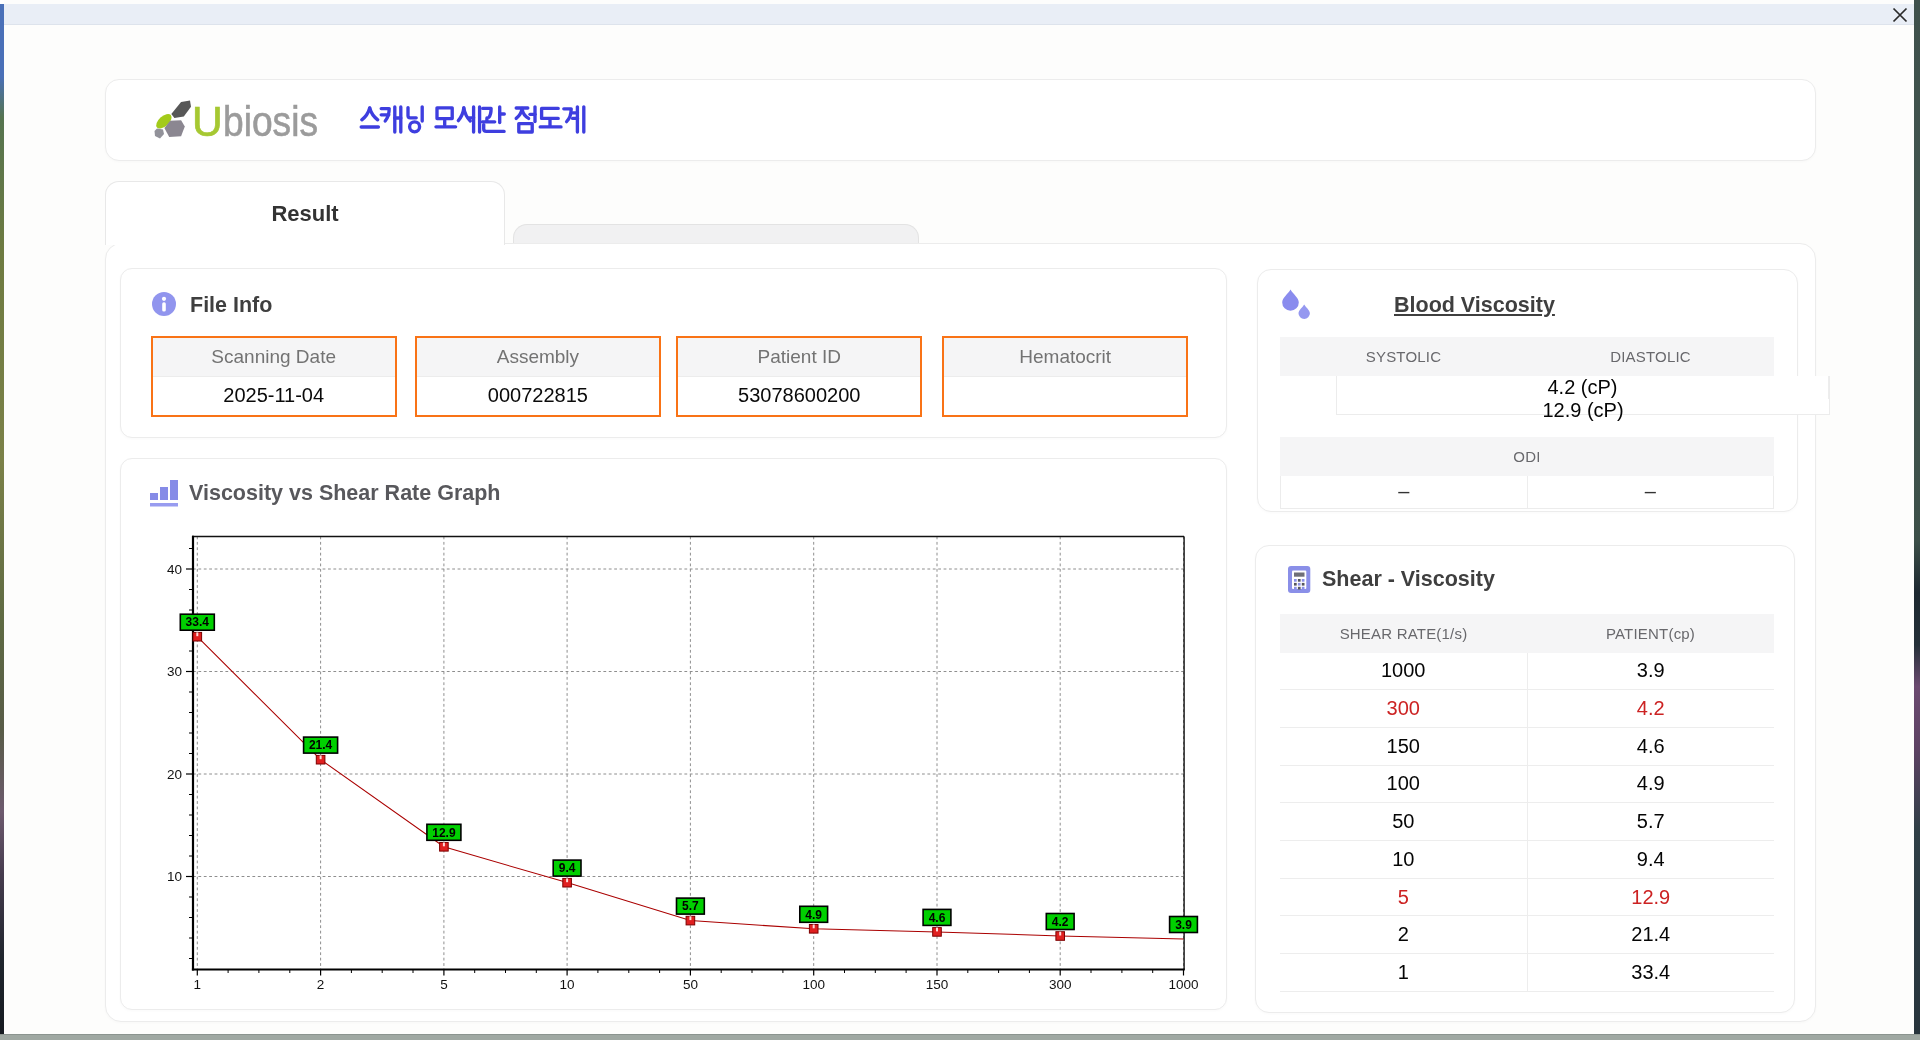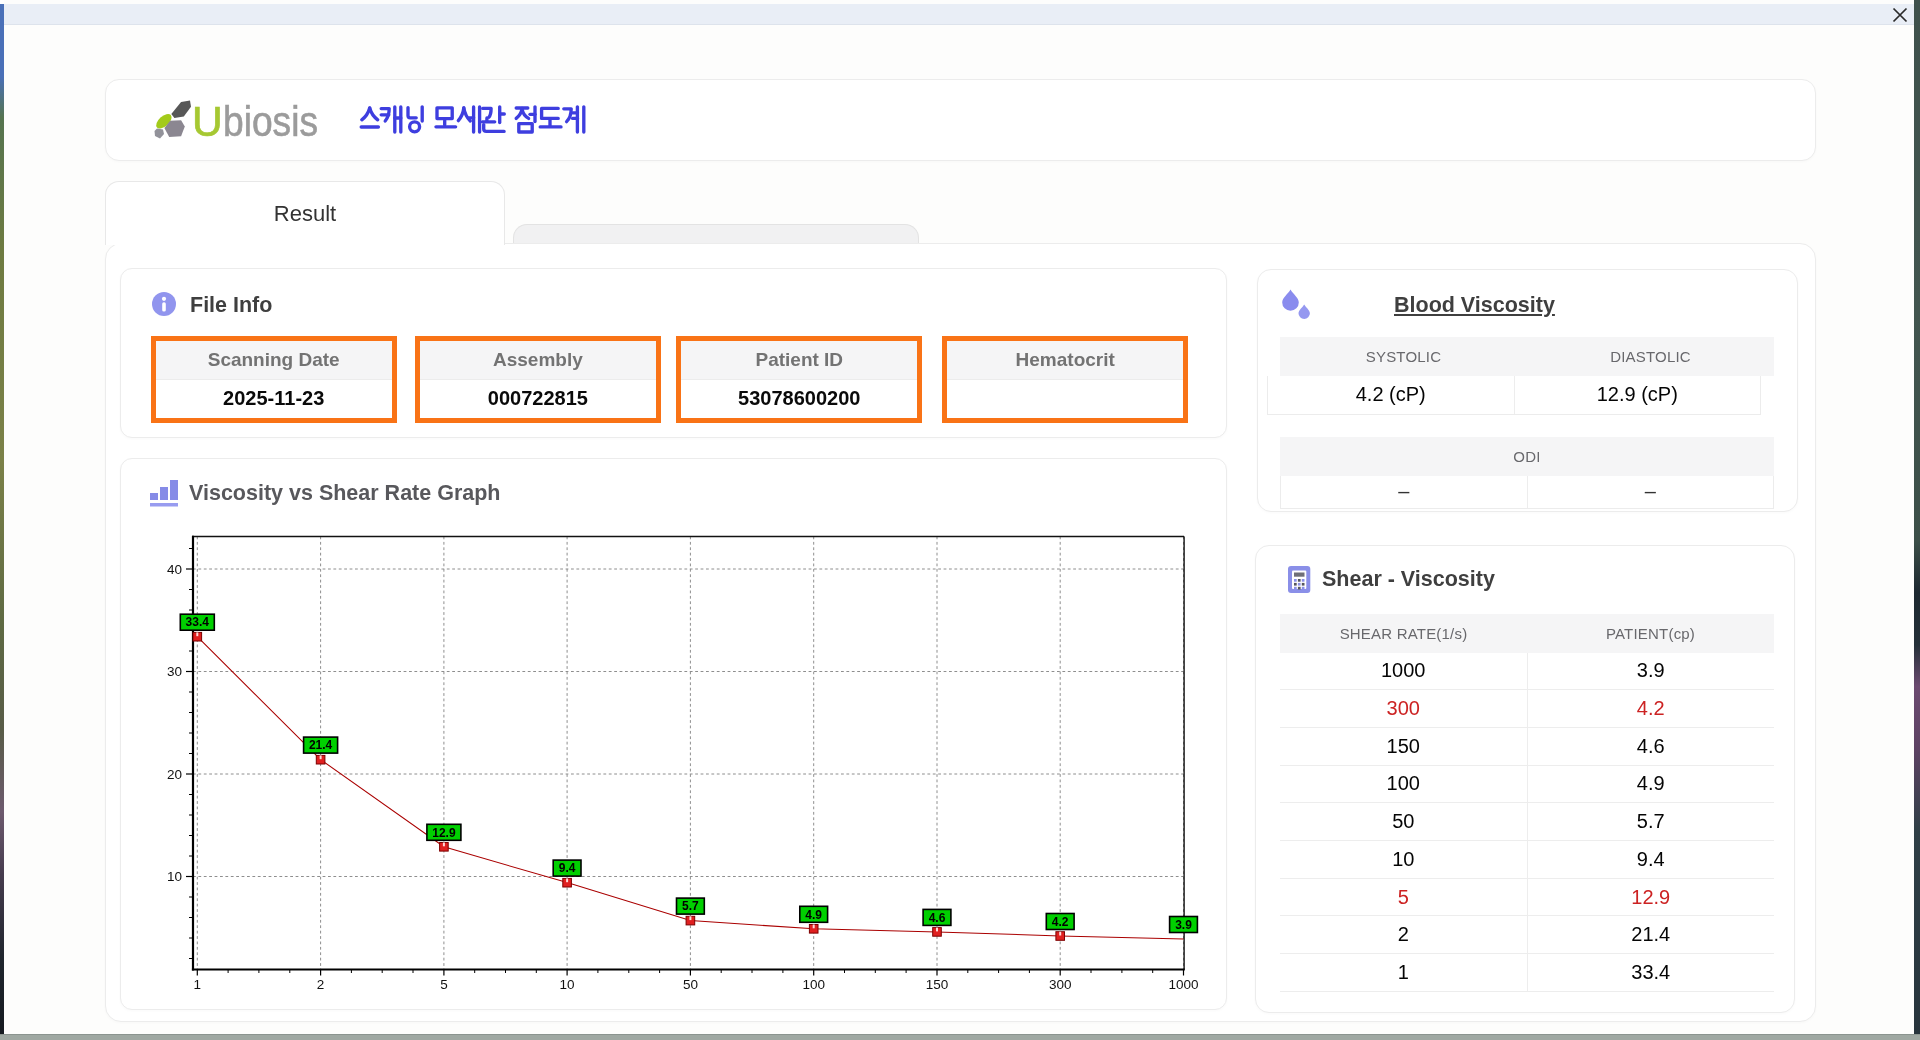--- a/index.html
+++ b/index.html
@@ -1,21 +1,21 @@
 <!DOCTYPE html>
 <html><head><meta charset="utf-8">
 <style>
 * { margin:0; padding:0; box-sizing:border-box; }
 body { width:1920px; height:1040px; position:relative; overflow:hidden;
   font-family:"Liberation Sans", sans-serif; background:#ffffff; }
 .abs { position:absolute; }
 .card { position:absolute; background:#fff; border:1px solid #ececec; border-radius:14px;
   box-shadow:0 1px 3px rgba(0,0,0,0.025); }
 .sechead { position:absolute; font-size:21.5px; font-weight:bold; color:#3f3f3f; }
-.fbox { position:absolute; border:5px solid #f97316; background:#fff;font-weight:bold; }
+.fbox { position:absolute; border:2px solid #f97316; background:#fff; }
 .flab { height:39px; background:#f5f5f6; color:#737373; font-size:19px;
   display:flex; align-items:center; justify-content:center; border-bottom:1px solid #ececec;}
 .fval { height:37.5px; color:#0a0a0a; font-size:20px; display:flex; align-items:center; justify-content:center; }
 .thead { position:absolute; background:#f5f5f6; display:flex; }
 .thead div { flex:1; display:flex; align-items:center; justify-content:center;
   color:#68686c; font-size:15px; letter-spacing:0.2px; }
 .trow { position:absolute; display:flex; background:#fff; border-bottom:1px solid #ededed; }
 .trow div { flex:1; display:flex; align-items:center; justify-content:center;
   color:#050505; font-size:20px; }
 .trow div:first-child { border-right:1px solid #ededed; }
@@ -76,32 +76,32 @@
 <path d="M10.6 14.4 V19.2" transform="translate(539.4,106)" fill="none" stroke="#3e3edf" stroke-width="3.35" stroke-linecap="round" stroke-linejoin="round"></path>
 <path d="M0.8 20.9 H21.6" transform="translate(539.4,106)" fill="none" stroke="#3e3edf" stroke-width="3.35" stroke-linecap="round" stroke-linejoin="round"></path>
 <path d="M0.8 2.8 H8.2 C8.2 8 7.4 12 3.6 15.6" transform="translate(563,106)" fill="none" stroke="#3e3edf" stroke-width="3.35" stroke-linecap="round" stroke-linejoin="round"></path>
 <path d="M9.6 6.8 H14.4" transform="translate(563,106)" fill="none" stroke="#3e3edf" stroke-width="3.35" stroke-linecap="round" stroke-linejoin="round"></path>
 <path d="M9.6 12.4 H14.4" transform="translate(563,106)" fill="none" stroke="#3e3edf" stroke-width="3.35" stroke-linecap="round" stroke-linejoin="round"></path>
 <path d="M14.4 0.8 V26" transform="translate(563,106)" fill="none" stroke="#3e3edf" stroke-width="3.35" stroke-linecap="round" stroke-linejoin="round"></path>
 <path d="M20.8 0.8 V26" transform="translate(563,106)" fill="none" stroke="#3e3edf" stroke-width="3.35" stroke-linecap="round" stroke-linejoin="round"></path>
 </svg>
 <div class="abs" style="left:513px;top:182px;width:406px;height:61px;background:#f1f1f2;border:1px solid #e3e3e3;border-bottom:none;border-radius:14px 14px 0 0;display:flex;align-items:center;justify-content:center;font-size:22px;font-weight:bold;color:#a8a8a8;margin-top:42px;">Raw Data</div>
 <div class="card" style="left:105px;top:243px;width:1711px;height:779px;border-radius:16px;"></div>
-<div class="abs" style="left:105px;top:181px;width:400px;height:64px;background:#fff;border:1px solid #e8e8e8;border-bottom:none;border-radius:14px 14px 0 0;display:flex;align-items:center;justify-content:center;font-size:22px;font-weight:normal;color:#333;">Result</div>
+<div class="abs" style="left:105px;top:181px;width:400px;height:64px;background:#fff;border:1px solid #e8e8e8;border-bottom:none;border-radius:14px 14px 0 0;display:flex;align-items:center;justify-content:center;font-size:22px;font-weight:bold;color:#333;">Result</div>
 <div class="abs" style="left:106px;top:242px;width:398px;height:3px;background:#fff;"></div>
 <div class="card" style="left:120px;top:268px;width:1107px;height:170px;border-radius:12px;"></div>
 <svg class="abs" style="left:152px;top:292px;" width="24" height="24">
     <circle cx="12" cy="12" r="12" fill="#9195ee"></circle>
     <circle cx="12" cy="6.8" r="2.1" fill="#fff"></circle>
     <rect x="10.2" y="10.3" width="3.6" height="9.2" rx="1.6" fill="#fff"></rect>
   </svg>
 <div class="sechead" style="left:190px;top:293px;">File Info</div>
 <div class="fbox" style="left:150.5px;top:336px;width:246.4px;">
     <div class="flab">Scanning Date</div>
-    <div class="fval">2025-11-23</div>
+    <div class="fval">2025-11-04</div>
   </div>
 <div class="fbox" style="left:414.7px;top:336px;width:246.4px;">
     <div class="flab">Assembly</div>
     <div class="fval">000722815</div>
   </div>
 <div class="fbox" style="left:676.1px;top:336px;width:246.4px;">
     <div class="flab">Patient ID</div>
     <div class="fval">53078600200</div>
   </div>
 <div class="fbox" style="left:942.0px;top:336px;width:246.4px;">
@@ -241,21 +241,21 @@
 <div class="card" style="left:1257px;top:269px;width:541px;height:243px;"></div>
 <svg class="abs" style="left:1282px;top:288px;" width="32" height="34">
 <path d="M8.5 1.5 C11 6 16.8 9.8 16.8 14.5 A 8.3 8.3 0 1 1 0.2 14.5 C 0.2 9.8 6 6 8.5 1.5 Z" fill="#8a8cee"></path>
 <path d="M22.2 16.5 C23.9 19.5 27.9 22.2 27.9 25.3 A 5.7 5.7 0 1 1 16.5 25.3 C 16.5 22.2 20.5 19.5 22.2 16.5 Z" fill="#9598f0"></path>
 </svg>
 <div class="sechead" style="left:1394px;top:293px;text-decoration:underline;">Blood Viscosity</div>
 <div class="thead" style="left:1280px;top:337px;width:494px;height:38.5px;">
     <div>SYSTOLIC</div>
     <div>DIASTOLIC</div>
   </div>
-<div class="trow" style="left:1267px;top:375.5px;width:494px;height:39px;border:1px solid #ececec;border-top:none;">
+<div class="trow" style="left:1336px;top:375.5px;width:494px;height:39px;border:1px solid #ececec;border-top:none;flex-direction:column;">
     <div>4.2 (cP)</div>
     <div>12.9 (cP)</div>
   </div>
 <div class="thead" style="left:1280px;top:437px;width:494px;height:38.5px;">
     <div>ODI</div>
   </div>
 <div class="trow" style="left:1280px;top:475.5px;width:494px;height:33px;border:1px solid #ececec;border-top:none;">
     <div style="color:#333;">–</div>
     <div style="color:#333;">–</div>
   </div>

